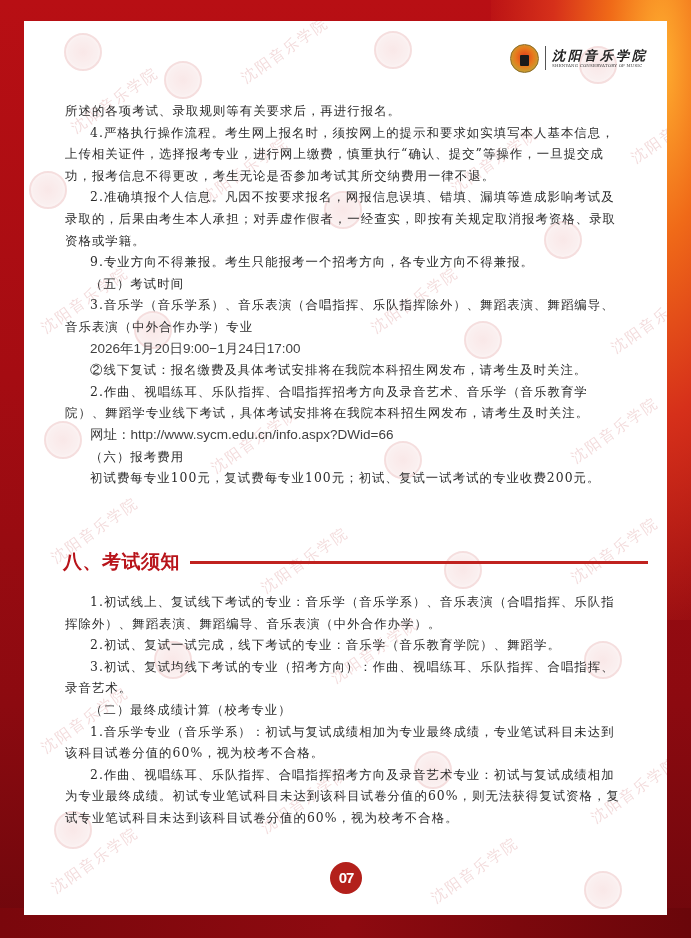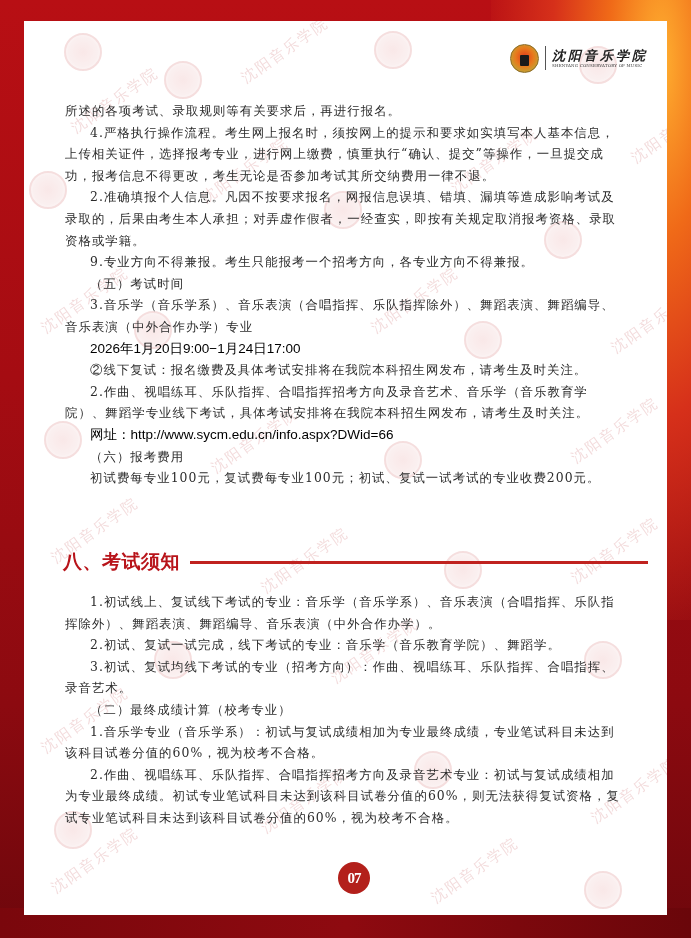--- a/index.html
+++ b/index.html
@@ -46,37 +46,37 @@
   .logo-divider { width: 1px; height: 24px; background: #555; margin: 0 6px; }
   .logo-text { display: flex; flex-direction: column; line-height: 1; }
   .logo-cn { font-size: 13px; font-weight: bold; color: #222; letter-spacing: 3px; font-style: italic; }
   .logo-en { font-size: 4px; color: #333; margin-top: 2px; letter-spacing: 0.2px; }
   .content {
     position: absolute; left: 41px; top: 79px; width: 560px;
     font-size: 12.4px; color: #2b2b2b; line-height: 21.6px; letter-spacing: 1.05px;
   }
   .p { margin: 0; }
   .indent { text-indent: 25px; }
-  .red { color: #000000; font-family: "Liberation Sans", "DejaVu Sans", sans-serif; font-size: 13.5px; letter-spacing: 0; }
+  .red { color: #404040; font-family: "Liberation Sans", "DejaVu Sans", sans-serif; font-size: 13.5px; letter-spacing: 0; }
   .section-heading {
     position: absolute; left: 39px; top: 528px; width: 585px; display: flex; align-items: center;
   }
   .section-title {
     font-family: "DejaVu Sans", "Liberation Sans", sans-serif; font-weight: bold;
     font-size: 19px; color: #b8141a; letter-spacing: 0.5px; white-space: nowrap;
   }
   .section-rule { flex: 1; height: 3px; background: #c0221f; margin-left: 10px; }
   .content2 {
     position: absolute; left: 41px; top: 570px; width: 560px;
     font-size: 12.4px; color: #2b2b2b; line-height: 21.6px; letter-spacing: 1.05px;
   }
   .page-num {
     position: absolute; left: 306px; top: 841px; width: 32px; height: 32px; border-radius: 50%;
-    background: #b3201b; color: #fff; font-family: Liberation Serif, serif; font-weight: bold;
-    font-size: 15px; text-align: center; line-height: 32px; letter-spacing: -1px; margin-left: 8px;
+    background: #b3201b; color: #fff; font-family: Liberation Sans, sans-serif; font-weight: bold;
+    font-size: 15px; text-align: center; line-height: 32px; letter-spacing: -1px;
   }
 </style>
 </head>
 <body>
 
 <div class="glow"></div>
 <div class="bottom-band"></div>
 
 <div class="page">
 

